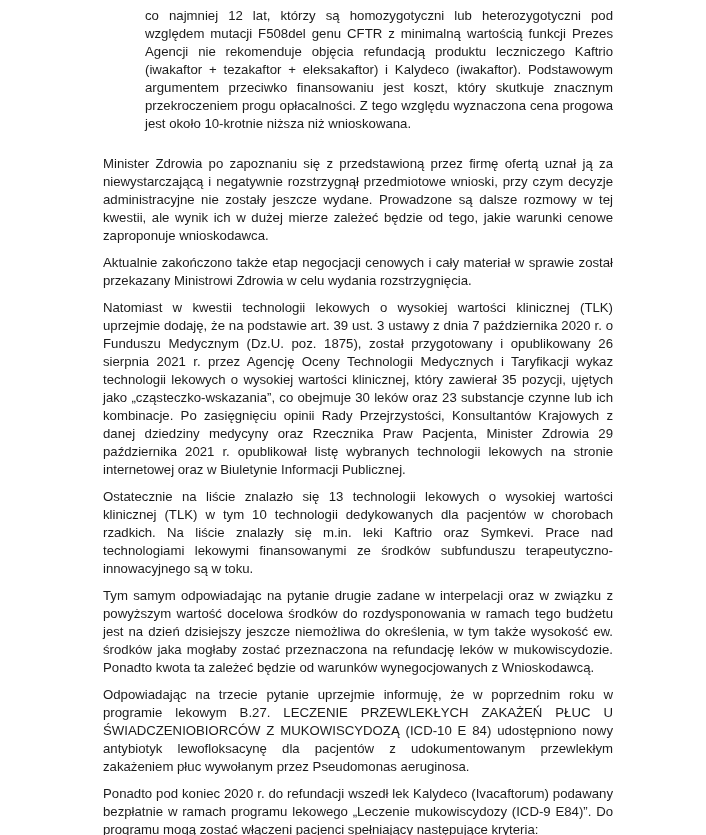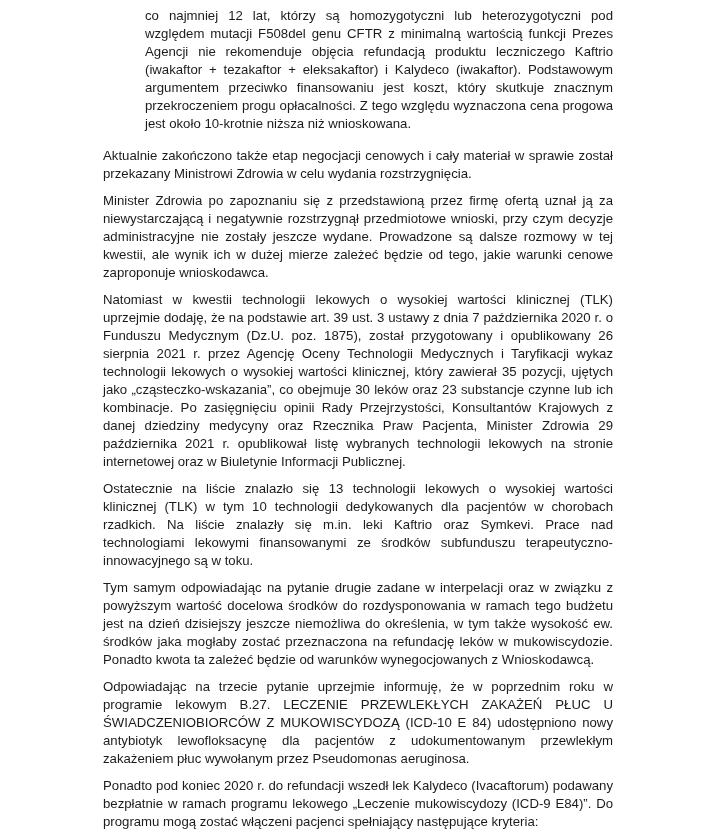--- a/index.html
+++ b/index.html
@@ -23,36 +23,36 @@
     width: 510px;
     font-size: 13.2px;
     line-height: 18px;
     text-align: justify;
   }
   .para {
     margin: 0 0 9px 0;
   }
   .para.cont {
     margin-left: 42px;
-    margin-bottom: 14px;
+    margin-bottom: 22px;
   }
   .underlined {
   }
 </style>
 </head>
 <body>
 
 <div class="page">
   <div class="content">
 
     <p class="para cont">co najmniej 12 lat, którzy są homozygotyczni lub heterozygotyczni pod względem mutacji F508del genu CFTR z minimalną wartością funkcji Prezes Agencji nie rekomenduje objęcia refundacją produktu leczniczego Kaftrio (iwakaftor + tezakaftor + eleksakaftor) i Kalydeco (iwakaftor). Podstawowym argumentem przeciwko finansowaniu jest koszt, który skutkuje znacznym przekroczeniem progu opłacalności. Z tego względu wyznaczona cena progowa jest około 10-krotnie niższa niż wnioskowana.</p>
 
+    <p class="para">Minister Zdrowia po zapoznaniu się z przedstawioną przez firmę ofertą uznał ją za niewystarczającą i negatywnie rozstrzygnął przedmiotowe wnioski, przy czym decyzje administracyjne nie zostały jeszcze wydane. Prowadzone są dalsze rozmowy w tej kwestii, ale wynik ich w dużej mierze zależeć będzie od tego, jakie warunki cenowe zaproponuje wnioskodawca.</p>
+
     <p class="para">Aktualnie zakończono także etap negocjacji cenowych i cały materiał w sprawie został przekazany Ministrowi Zdrowia w celu wydania rozstrzygnięcia.</p>
-
-    <p class="para">Minister Zdrowia po zapoznaniu się z przedstawioną przez firmę ofertą uznał ją za niewystarczającą i negatywnie rozstrzygnął przedmiotowe wnioski, przy czym decyzje administracyjne nie zostały jeszcze wydane. Prowadzone są dalsze rozmowy w tej kwestii, ale wynik ich w dużej mierze zależeć będzie od tego, jakie warunki cenowe zaproponuje wnioskodawca.</p>
 
     <p class="para">Natomiast w kwestii technologii lekowych o wysokiej wartości klinicznej (TLK) uprzejmie dodaję, że na podstawie art. 39 ust. 3 ustawy z dnia 7 października 2020 r. o Funduszu Medycznym (Dz.U. poz. 1875), został przygotowany i opublikowany 26 sierpnia 2021 r. przez Agencję Oceny Technologii Medycznych i Taryfikacji wykaz technologii lekowych o wysokiej wartości klinicznej, który zawierał 35 pozycji, ujętych jako „cząsteczko-wskazania”, co obejmuje 30 leków oraz 23 substancje czynne lub ich kombinacje. Po zasięgnięciu opinii Rady Przejrzystości, Konsultantów Krajowych z danej dziedziny medycyny oraz Rzecznika Praw Pacjenta, Minister Zdrowia 29 października 2021 r. opublikował listę wybranych technologii lekowych na stronie internetowej oraz w Biuletynie Informacji Publicznej.</p>
 
     <p class="para"><span>Ostatecznie na liście znalazło się 13 technologii lekowych o wysokiej wartości klinicznej (TLK) w tym 10 technologii dedykowanych dla pacjentów w chorobach rzadkich. </span><span class="underlined">Na liście znalazły się m.in. leki Kaftrio oraz Symkevi.</span><span> Prace nad technologiami lekowymi finansowanymi ze środków subfunduszu terapeutyczno-innowacyjnego są w toku.</span></p>
 
     <p class="para">Tym samym odpowiadając na pytanie drugie zadane w interpelacji oraz w związku z powyższym wartość docelowa środków do rozdysponowania w ramach tego budżetu jest na dzień dzisiejszy jeszcze niemożliwa do określenia, w tym także wysokość ew. środków jaka mogłaby zostać przeznaczona na refundację leków w mukowiscydozie. Ponadto kwota ta zależeć będzie od warunków wynegocjowanych z Wnioskodawcą.</p>
 
     <p class="para">Odpowiadając na trzecie pytanie uprzejmie informuję, że w poprzednim roku w programie lekowym B.27. LECZENIE PRZEWLEKŁYCH ZAKAŻEŃ PŁUC U ŚWIADCZENIOBIORCÓW Z MUKOWISCYDOZĄ  (ICD-10 E 84) udostępniono nowy antybiotyk lewofloksacynę dla pacjentów z udokumentowanym przewlekłym zakażeniem płuc wywołanym przez Pseudomonas aeruginosa.</p>
 
     <p class="para">Ponadto pod koniec 2020 r. do refundacji wszedł lek Kalydeco (Ivacaftorum) podawany bezpłatnie w ramach programu lekowego „Leczenie mukowiscydozy (ICD-9 E84)”. Do programu mogą zostać włączeni pacjenci spełniający następujące kryteria:</p>

